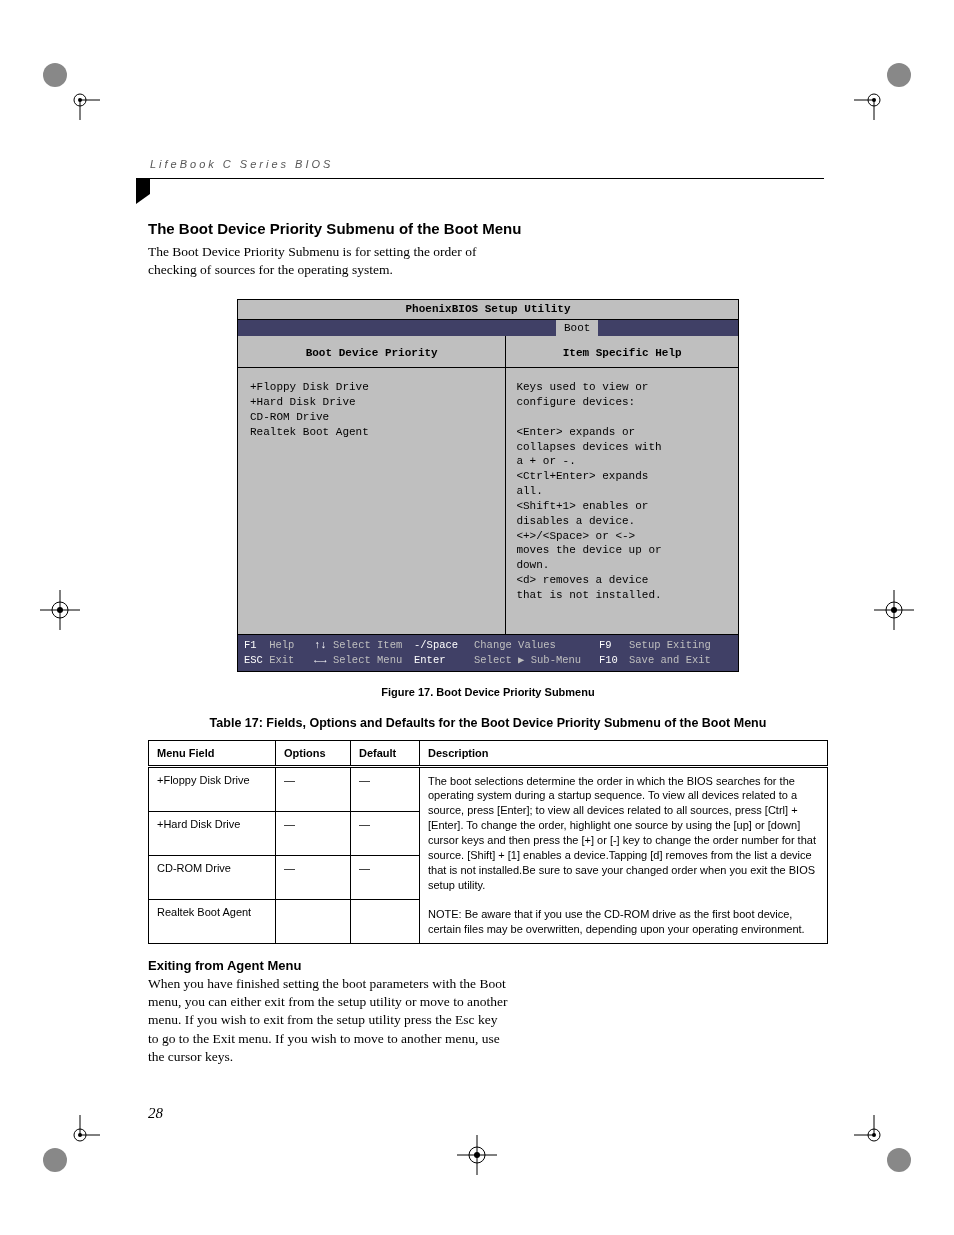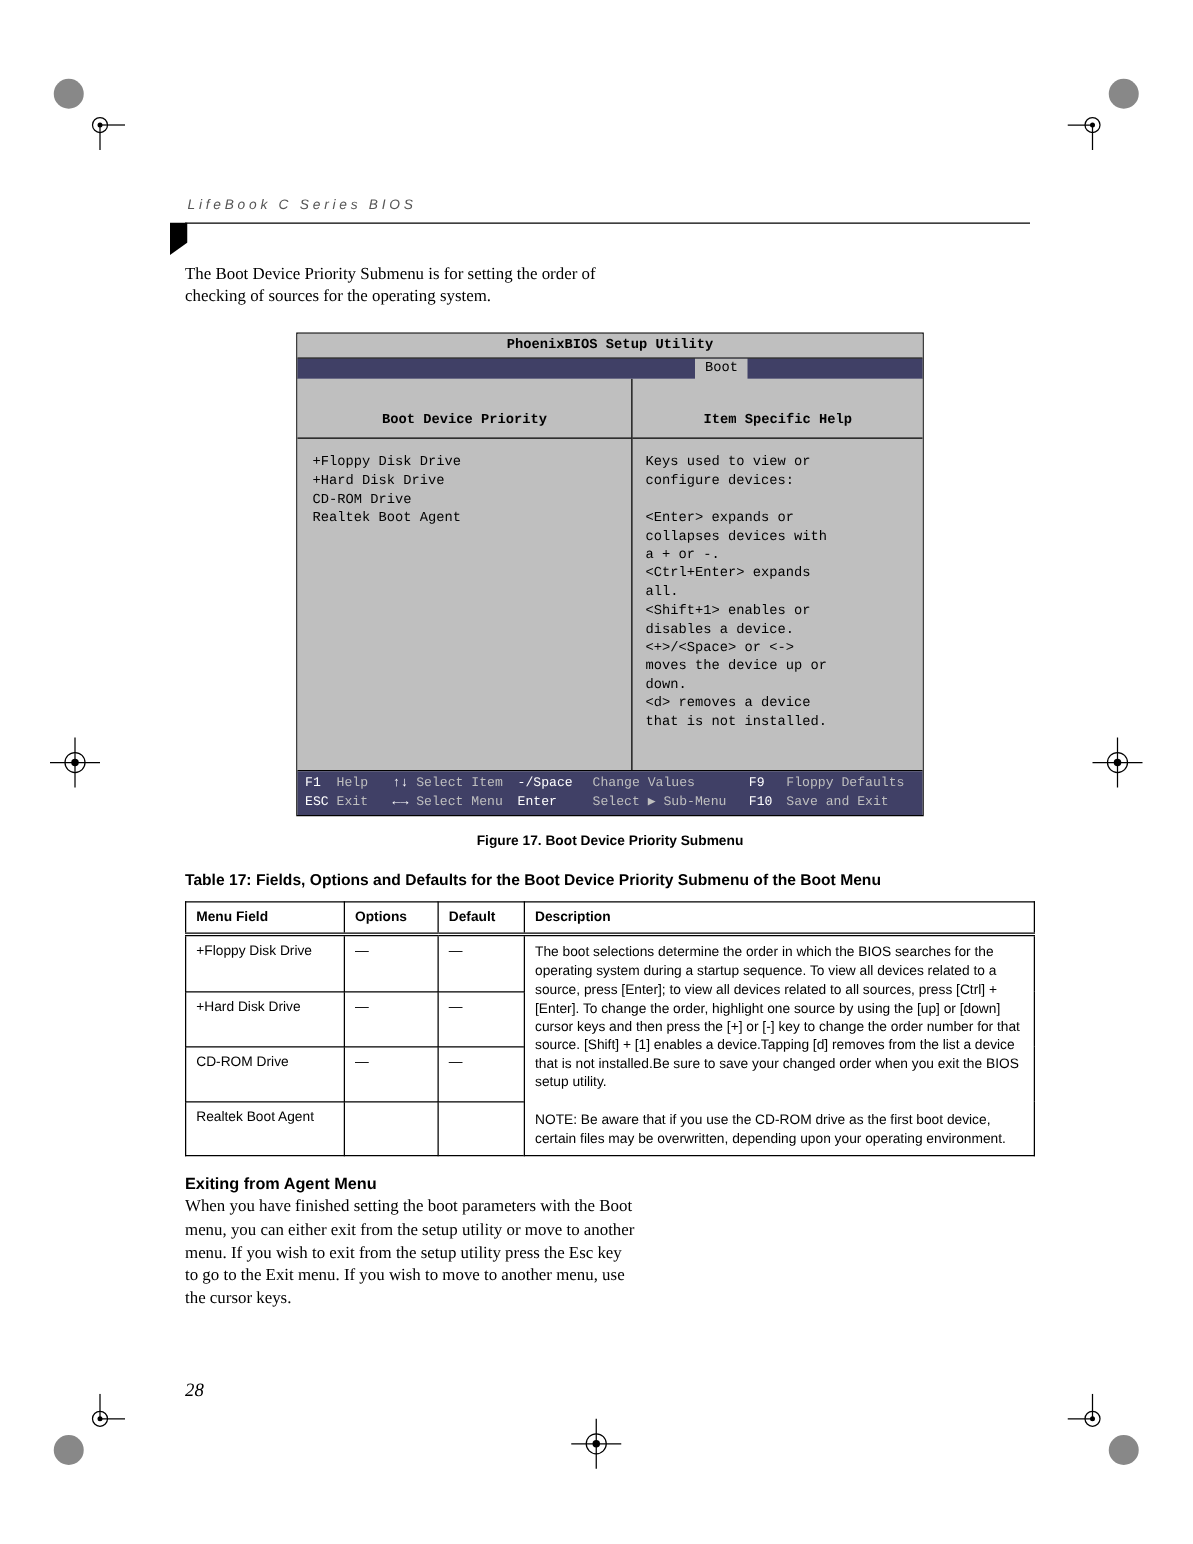--- a/index.html
+++ b/index.html
@@ -119,21 +119,21 @@
   .bios-right {
     flex: 1;
     padding: 8px 10px 30px 10px;
   }
   .bios-left-title, .bios-right-title {
     text-align: center;
     font-weight: bold;
     padding-bottom: 6px;
     border-bottom: 1px solid #000;
     margin: -8px -12px 12px -12px;
-    padding-top:26px;
+    padding-top:10px;
   }
   .bios-right-title { margin: -8px -10px 12px -10px; }
   .bios-items div { padding: 0; }
   .bios-help div { margin-bottom: 0; }
   .bios-footer {
     background: #404066;
     color: #fff;
     padding: 3px 6px;
     font-size: 10.5px;
     display:grid;
@@ -144,20 +144,21 @@
   .bios-footer .g { color:#bfbfbf; }
 
   .fig-caption {
     text-align: center;
     font-family: 'Trebuchet MS', Arial, sans-serif;
     font-weight: bold;
     font-size: 11px;
     margin: 14px 0 18px 0;
   }
   .table-title {
+    text-align:center;
     font-family: 'Trebuchet MS', Arial, sans-serif;
     font-weight: bold;
     font-size: 12.5px;
     margin: 6px 0 10px 0;
   }
   table.opts {
     border-collapse: collapse;
     width: 100%;
     font-family: 'Trebuchet MS', Arial, sans-serif;
     font-size: 11px;
@@ -234,20 +235,21 @@
       <circle cx="30" cy="30" r="3" fill="#000"></circle>
     </svg></div>
 
 <div class="header-text">LifeBook C Series BIOS</div>
 <div class="header-line"></div>
 <div class="header-tab"><svg width="14" height="26">
       <polygon points="0,0 14,0 14,16 0,26" fill="#000"></polygon>
     </svg></div>
 
 <div class="content">
+  <div class="h1">The Boot Device Priority Submenu of the Boot Menu</div>
   <div class="body-text">The Boot Device Priority Submenu is for setting the order of checking of sources for the operating system.</div>
 
   <div class="bios">
     <div class="bios-title">PhoenixBIOS Setup Utility</div>
     <div class="bios-tabs">
       <span class="bios-tab-active">Boot</span>
     </div>
     <div class="bios-body">
       <div class="bios-left">
         <div class="bios-left-title">Boot Device Priority</div>
@@ -278,21 +280,21 @@
           <div>that is not installed.</div>
         </div>
       </div>
     </div>
     <div class="bios-footer">
       <span><span class="k">F1</span>&nbsp;&nbsp;<span class="g">Help</span></span>
       <span><span class="k">↑↓</span>&nbsp;<span class="g">Select Item</span></span>
       <span class="k">-/Space</span>
       <span class="g">Change Values</span>
       <span class="k">F9</span>
-      <span class="g">Floppy Defaults</span>
+      <span class="g">Setup Exiting</span>
       <span><span class="k">ESC</span>&nbsp;<span class="g">Exit</span></span>
       <span><span class="k">←→</span>&nbsp;<span class="g">Select Menu</span></span>
       <span class="k">Enter</span>
       <span class="g">Select ▶ Sub-Menu</span>
       <span class="k">F10</span>
       <span class="g">Save and Exit</span>
     </div>
   </div>
 
   <div class="fig-caption">Figure 17.  Boot Device Priority Submenu</div>

